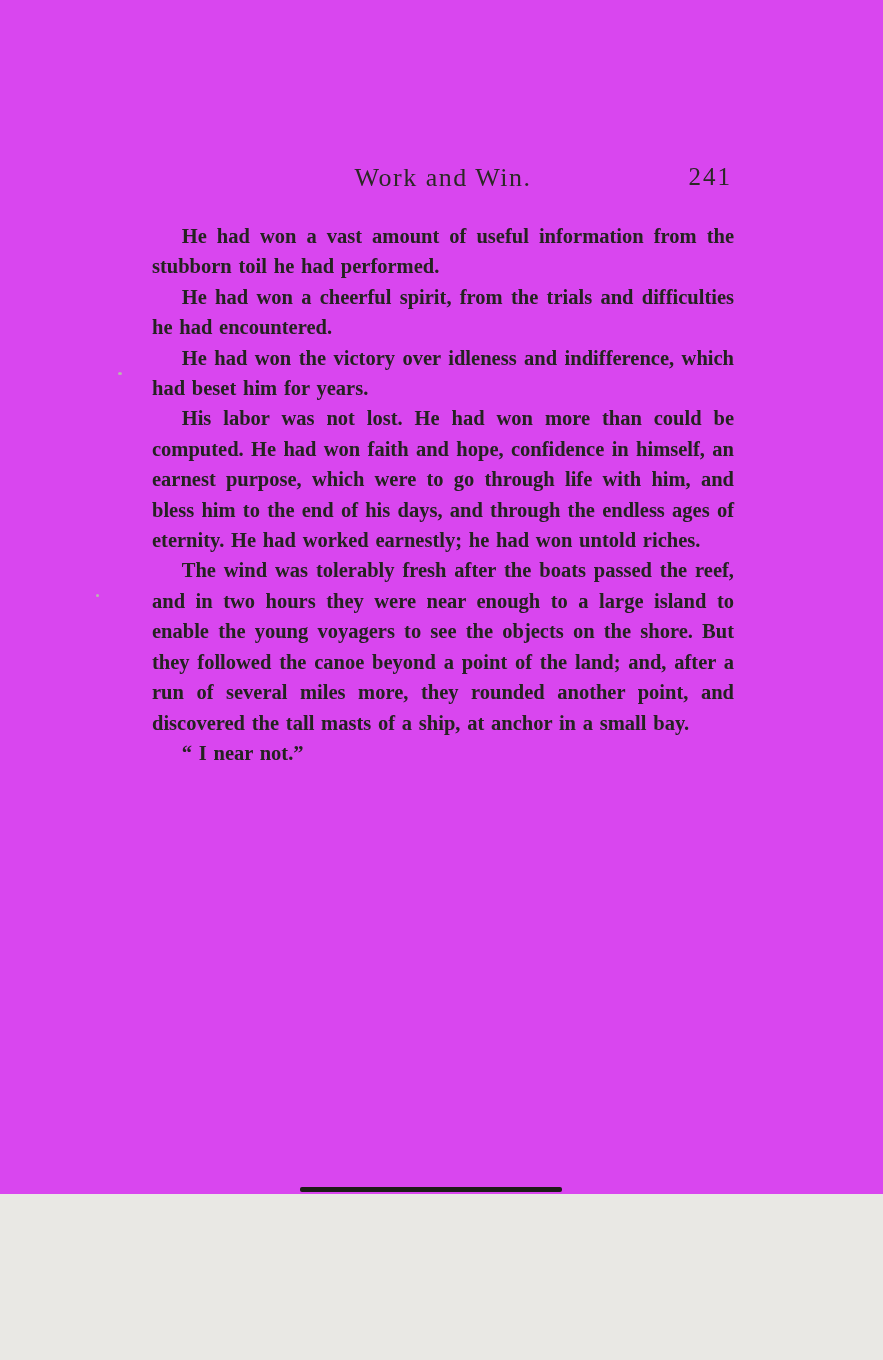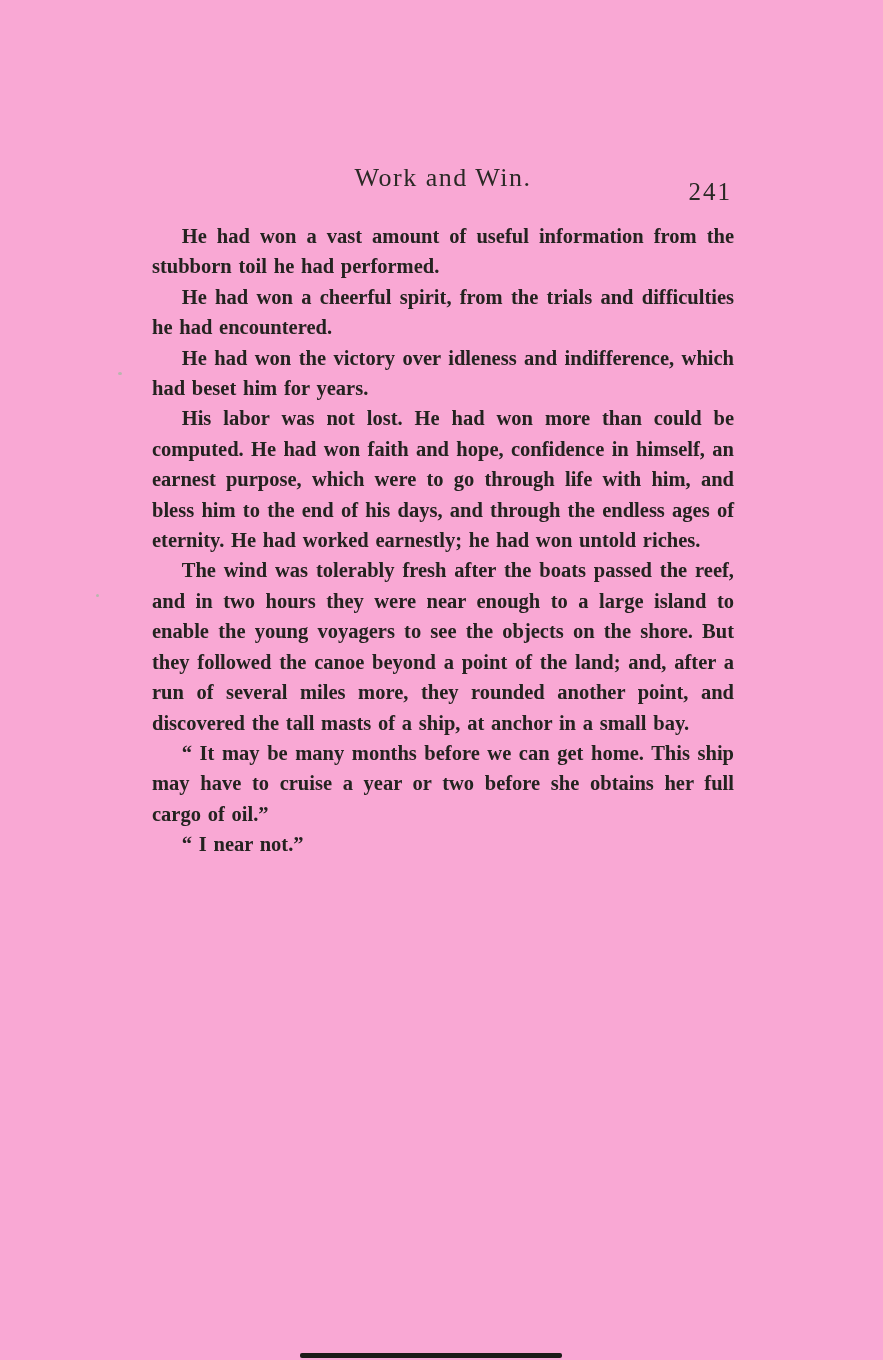--- a/index.html
+++ b/index.html
@@ -3,23 +3,23 @@
 <meta charset="utf-8">
 <style>
   html, body {
     margin: 0;
     padding: 0;
     background: #e9e8e4;
   }
   .scan-page {
     position: relative;
     width: 883px;
-    height: 1360px;
+    height: 1194px;
     margin: 0 auto;
-    background: #f9a8d4;
+    background: #d946ef;
     overflow: hidden;
     font-family: "Liberation Serif", "DejaVu Serif", serif;
     color: #242320;
   }
   .content {
     position: absolute;
     left: 152px;
     top: 163px;
     width: 582px;
   }
@@ -31,21 +31,21 @@
   }
   .running-title {
     font-size: 26px;
     letter-spacing: 1.5px;
     color: #2a2925;
     white-space: nowrap;
   }
   .page-number {
     position: absolute;
     right: 2px;
-    top: 15px;
+    top: 0;
     font-size: 25px;
     letter-spacing: 2px;
     color: #2a2925;
   }
   .page-body p {
     margin: 0;
     font-size: 20.5px;
     line-height: 30.4px;
     text-align: justify;
     text-indent: 1.45em;
@@ -80,21 +80,20 @@
       <span class="running-title">Work and Win.</span>
       <span class="page-number">241</span>
     </div>
 
     <div class="page-body">
       <p>He had won a vast amount of useful information from the stubborn toil he had performed.</p>
       <p>He had won a cheerful spirit, from the trials and difficulties he had encountered.</p>
       <p>He had won the victory over idleness and indifference, which had beset him for years.</p>
       <p>His labor was not lost.  He had won more than could be computed.  He had won faith and hope, confidence in himself, an earnest purpose, which were to go through life with him, and bless him to the end of his days, and through the endless ages of eternity.  He had worked earnestly; he had won untold riches.</p>
       <p>The wind was tolerably fresh after the boats passed the reef, and in two hours they were near enough to a large island to enable the young voyagers to see the objects on the shore.  But they followed the canoe beyond a point of the land; and, after a run of several miles more, they rounded another point, and discovered the tall masts of a ship, at anchor in a small bay.</p>
-      <p>“ It may be many months before we can get home. This ship may have to cruise a year or two before she obtains her full cargo of oil.”</p>
       <p>“ I near not.”</p>
     </div>
 
   </div>
 
   <div class="speck speck-1"></div>
   <div class="speck speck-2"></div>
   <div class="scan-edge-artifact"></div>
 
 </div>

